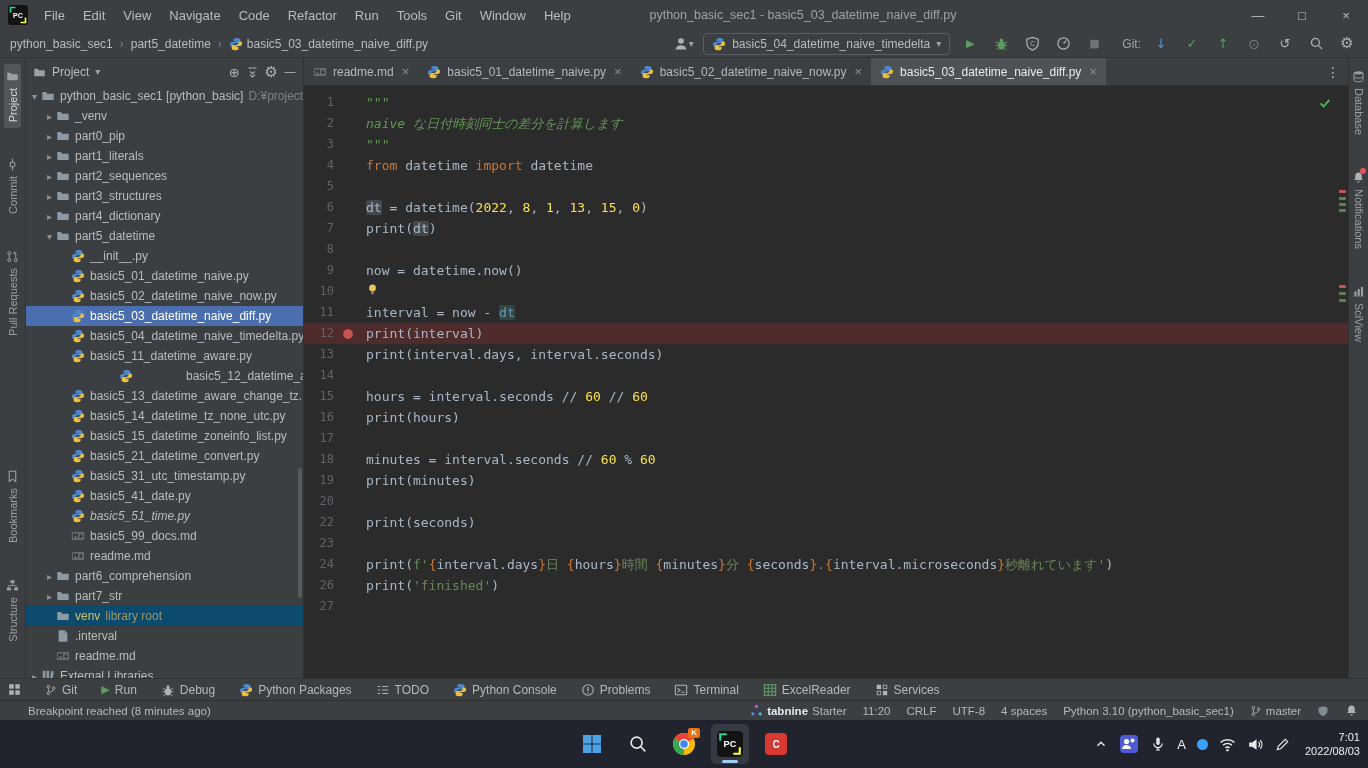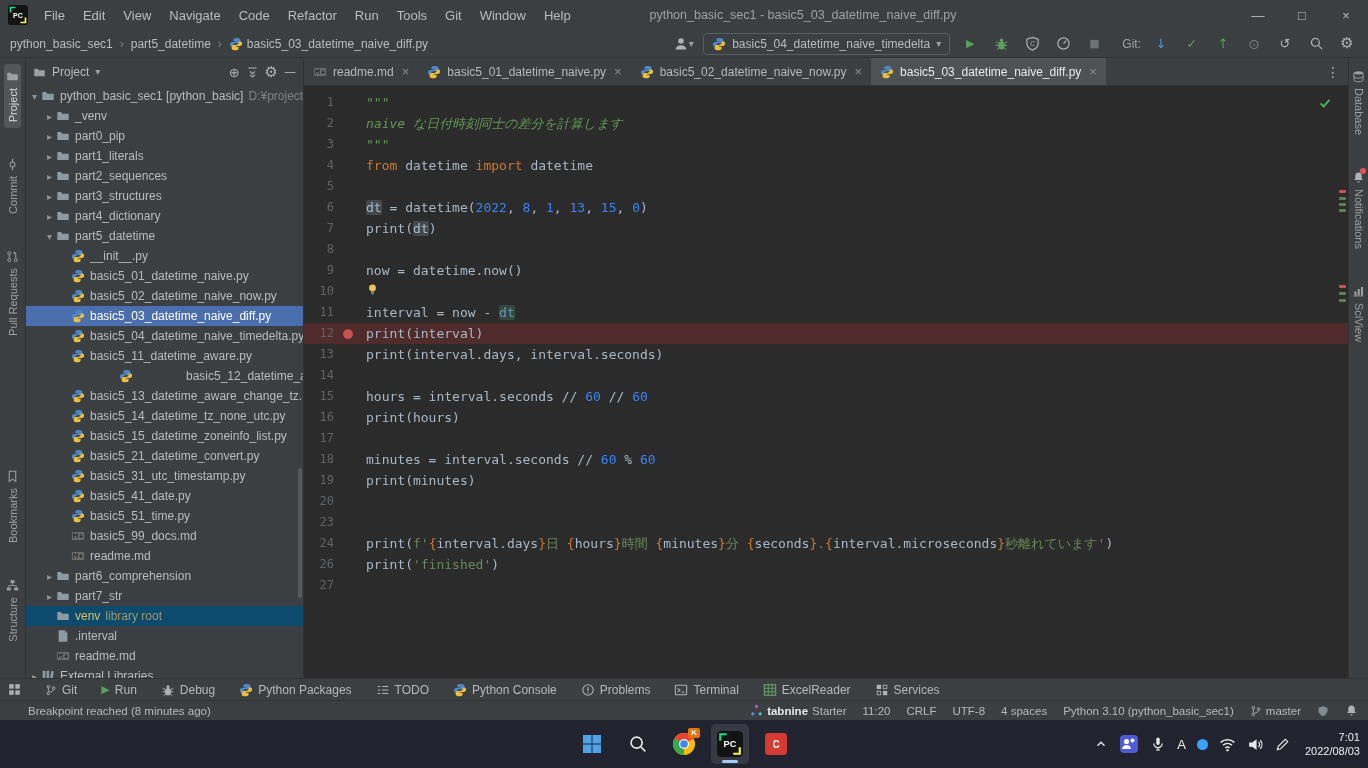--- a/index.html
+++ b/index.html
@@ -60,21 +60,21 @@
 .tab .x{color:#8a8e92;font-size:13px;margin-left:2px}
 .tab.active{background:#4e5254;color:#e8eaec}
 .tabs-extra{margin-left:auto;display:flex;align-items:center;padding:0 8px}
 .editor{flex:1;position:relative;overflow:hidden;font-family:"DejaVu Sans Mono",monospace;font-size:13px;background:#2b2b2b;padding-top:6px}
 .line{display:flex;height:21px;line-height:21px;white-space:pre}
 .line .ln{width:30px;flex:none;text-align:right;color:#606366;font-size:12px}
 .line .gslot{width:28px;flex:none;display:flex;align-items:center;justify-content:center}
 .line .codetxt{flex:1;padding-left:4px}
 .line.bp{background:#4f2b2b}
 .tk-txt{color:#a9b7c6}.tk-kw{color:#cc7832}.tk-str{color:#6a8759}
-.tk-doc{color:#629755;font-style:italic}.tk-nm{color:#3b82f6}
+.tk-doc{color:#629755;font-style:italic}.tk-nm{color:#fde047}
 .tk-hl{color:#a9b7c6;background:#43494d;border-radius:2px}
 .tk-hl2{color:#6897bb;background:#34473f;border-radius:2px}
 .insp{position:absolute;top:10px;right:16px}
 .mark{position:absolute;right:2px;width:7px;height:3px;border-radius:1px}
 
 .bottombar{height:22px;background:#3c3f41;border-top:1px solid #323232;display:flex;align-items:center;flex:none;font-size:12px;color:#b4b8bc;padding:0 8px;gap:24px}
 .bitem{display:flex;align-items:center;gap:5px}
 
 .statusbar{height:20px;background:#3c3f41;border-top:1px solid #323232;display:flex;align-items:center;flex:none;font-size:11.5px;color:#b4b8bc;padding:0 10px 0 28px}
 .sright{margin-left:auto;display:flex;align-items:center;gap:16px}
@@ -529,21 +529,21 @@
           <div class="trow" style="padding-left: 32px;">
             <span class="chev"></span>
             <span class="ic">
               <svg width="14" height="14" viewBox="0 0 16 16">
                 <path fill="#4e87c9" d="M7.9 1C6 1 5 1.9 5 3.2V5h3v.7H3.6C2.1 5.7 1 6.8 1 8.6 1 10.4 2.1 11 3.6 11H5V9.3C5 7.9 6.2 7 7.6 7h3C11.9 7 13 6.2 13 4.8V3.2C13 1.9 11.6 1 9.8 1z"></path>
                 <path fill="#ecbe3c" d="M8.1 15c1.9 0 2.9-.9 2.9-2.2V11H8v-.7h4.4c1.5 0 2.6-1.1 2.6-2.9C15 5.6 13.9 5 12.4 5H11v1.7C11 8.1 9.8 9 8.4 9h-3C4.1 9 3 9.8 3 11.2v1.6C3 14.1 4.4 15 6.2 15z"></path>
               </svg>
             </span>
             <span class="lbl">basic5_41_date.py</span>
           </div>
-          <div class="trow" style="padding-left: 32px;">
+          <div class="trow" style="padding-left: 32px; font-style: italic;">
             <span class="chev"></span>
             <span class="ic">
               <svg width="14" height="14" viewBox="0 0 16 16">
                 <path fill="#4e87c9" d="M7.9 1C6 1 5 1.9 5 3.2V5h3v.7H3.6C2.1 5.7 1 6.8 1 8.6 1 10.4 2.1 11 3.6 11H5V9.3C5 7.9 6.2 7 7.6 7h3C11.9 7 13 6.2 13 4.8V3.2C13 1.9 11.6 1 9.8 1z"></path>
                 <path fill="#ecbe3c" d="M8.1 15c1.9 0 2.9-.9 2.9-2.2V11H8v-.7h4.4c1.5 0 2.6-1.1 2.6-2.9C15 5.6 13.9 5 12.4 5H11v1.7C11 8.1 9.8 9 8.4 9h-3C4.1 9 3 9.8 3 11.2v1.6C3 14.1 4.4 15 6.2 15z"></path>
               </svg>
             </span>
             <span class="lbl">basic5_51_time.py</span>
           </div>
           <div class="trow" style="padding-left: 32px;">
@@ -700,20 +700,21 @@
                     <circle cx="8" cy="8" r="6.5" fill="#c75450"></circle>
                   </svg></span></span><span class="codetxt"><span class="tk-txt">print(interval)</span></span></div>
             <div class="line"><span class="ln">13</span><span class="gslot"></span><span class="codetxt"><span class="tk-txt">print(interval.days, interval.seconds)</span></span></div>
             <div class="line"><span class="ln">14</span><span class="gslot"></span><span class="codetxt"></span></div>
             <div class="line"><span class="ln">15</span><span class="gslot"></span><span class="codetxt"><span class="tk-txt">hours = interval.seconds // </span><span class="tk-nm">60</span><span class="tk-txt"> // </span><span class="tk-nm">60</span></span></div>
             <div class="line"><span class="ln">16</span><span class="gslot"></span><span class="codetxt"><span class="tk-txt">print(hours)</span></span></div>
             <div class="line"><span class="ln">17</span><span class="gslot"></span><span class="codetxt"></span></div>
             <div class="line"><span class="ln">18</span><span class="gslot"></span><span class="codetxt"><span class="tk-txt">minutes = interval.seconds // </span><span class="tk-nm">60</span><span class="tk-txt"> % </span><span class="tk-nm">60</span></span></div>
             <div class="line"><span class="ln">19</span><span class="gslot"></span><span class="codetxt"><span class="tk-txt">print(minutes)</span></span></div>
             <div class="line"><span class="ln">20</span><span class="gslot"></span><span class="codetxt"></span></div>
+            <div class="line"><span class="ln">22</span><span class="gslot"></span><span class="codetxt"><span class="tk-txt">print(seconds)</span></span></div>
             <div class="line"><span class="ln">23</span><span class="gslot"></span><span class="codetxt"></span></div>
             <div class="line"><span class="ln">24</span><span class="gslot"></span><span class="codetxt"><span class="tk-txt">print(</span><span class="tk-str">f'</span><span class="tk-kw">{</span><span class="tk-txt">interval.days</span><span class="tk-kw">}</span><span class="tk-str">日 </span><span class="tk-kw">{</span><span class="tk-txt">hours</span><span class="tk-kw">}</span><span class="tk-str">時間 </span><span class="tk-kw">{</span><span class="tk-txt">minutes</span><span class="tk-kw">}</span><span class="tk-str">分 </span><span class="tk-kw">{</span><span class="tk-txt">seconds</span><span class="tk-kw">}</span><span class="tk-str">.</span><span class="tk-kw">{</span><span class="tk-txt">interval.microseconds</span><span class="tk-kw">}</span><span class="tk-str">秒離れています'</span><span class="tk-txt">)</span></span></div>
             <div class="line"><span class="ln">26</span><span class="gslot"></span><span class="codetxt"><span class="tk-txt">print(</span><span class="tk-str">'finished'</span><span class="tk-txt">)</span></span></div>
             <div class="line"><span class="ln">27</span><span class="gslot"></span><span class="codetxt"></span></div>
           </div>
         <span class="insp ic" id="insp-icon">
             <svg width="14" height="14" viewBox="0 0 16 16">
               <path d="M3 8.5l3.5 3.5L13 4.5" fill="none" stroke="#4dbb5f" stroke-width="2"></path>
             </svg>
           </span>

